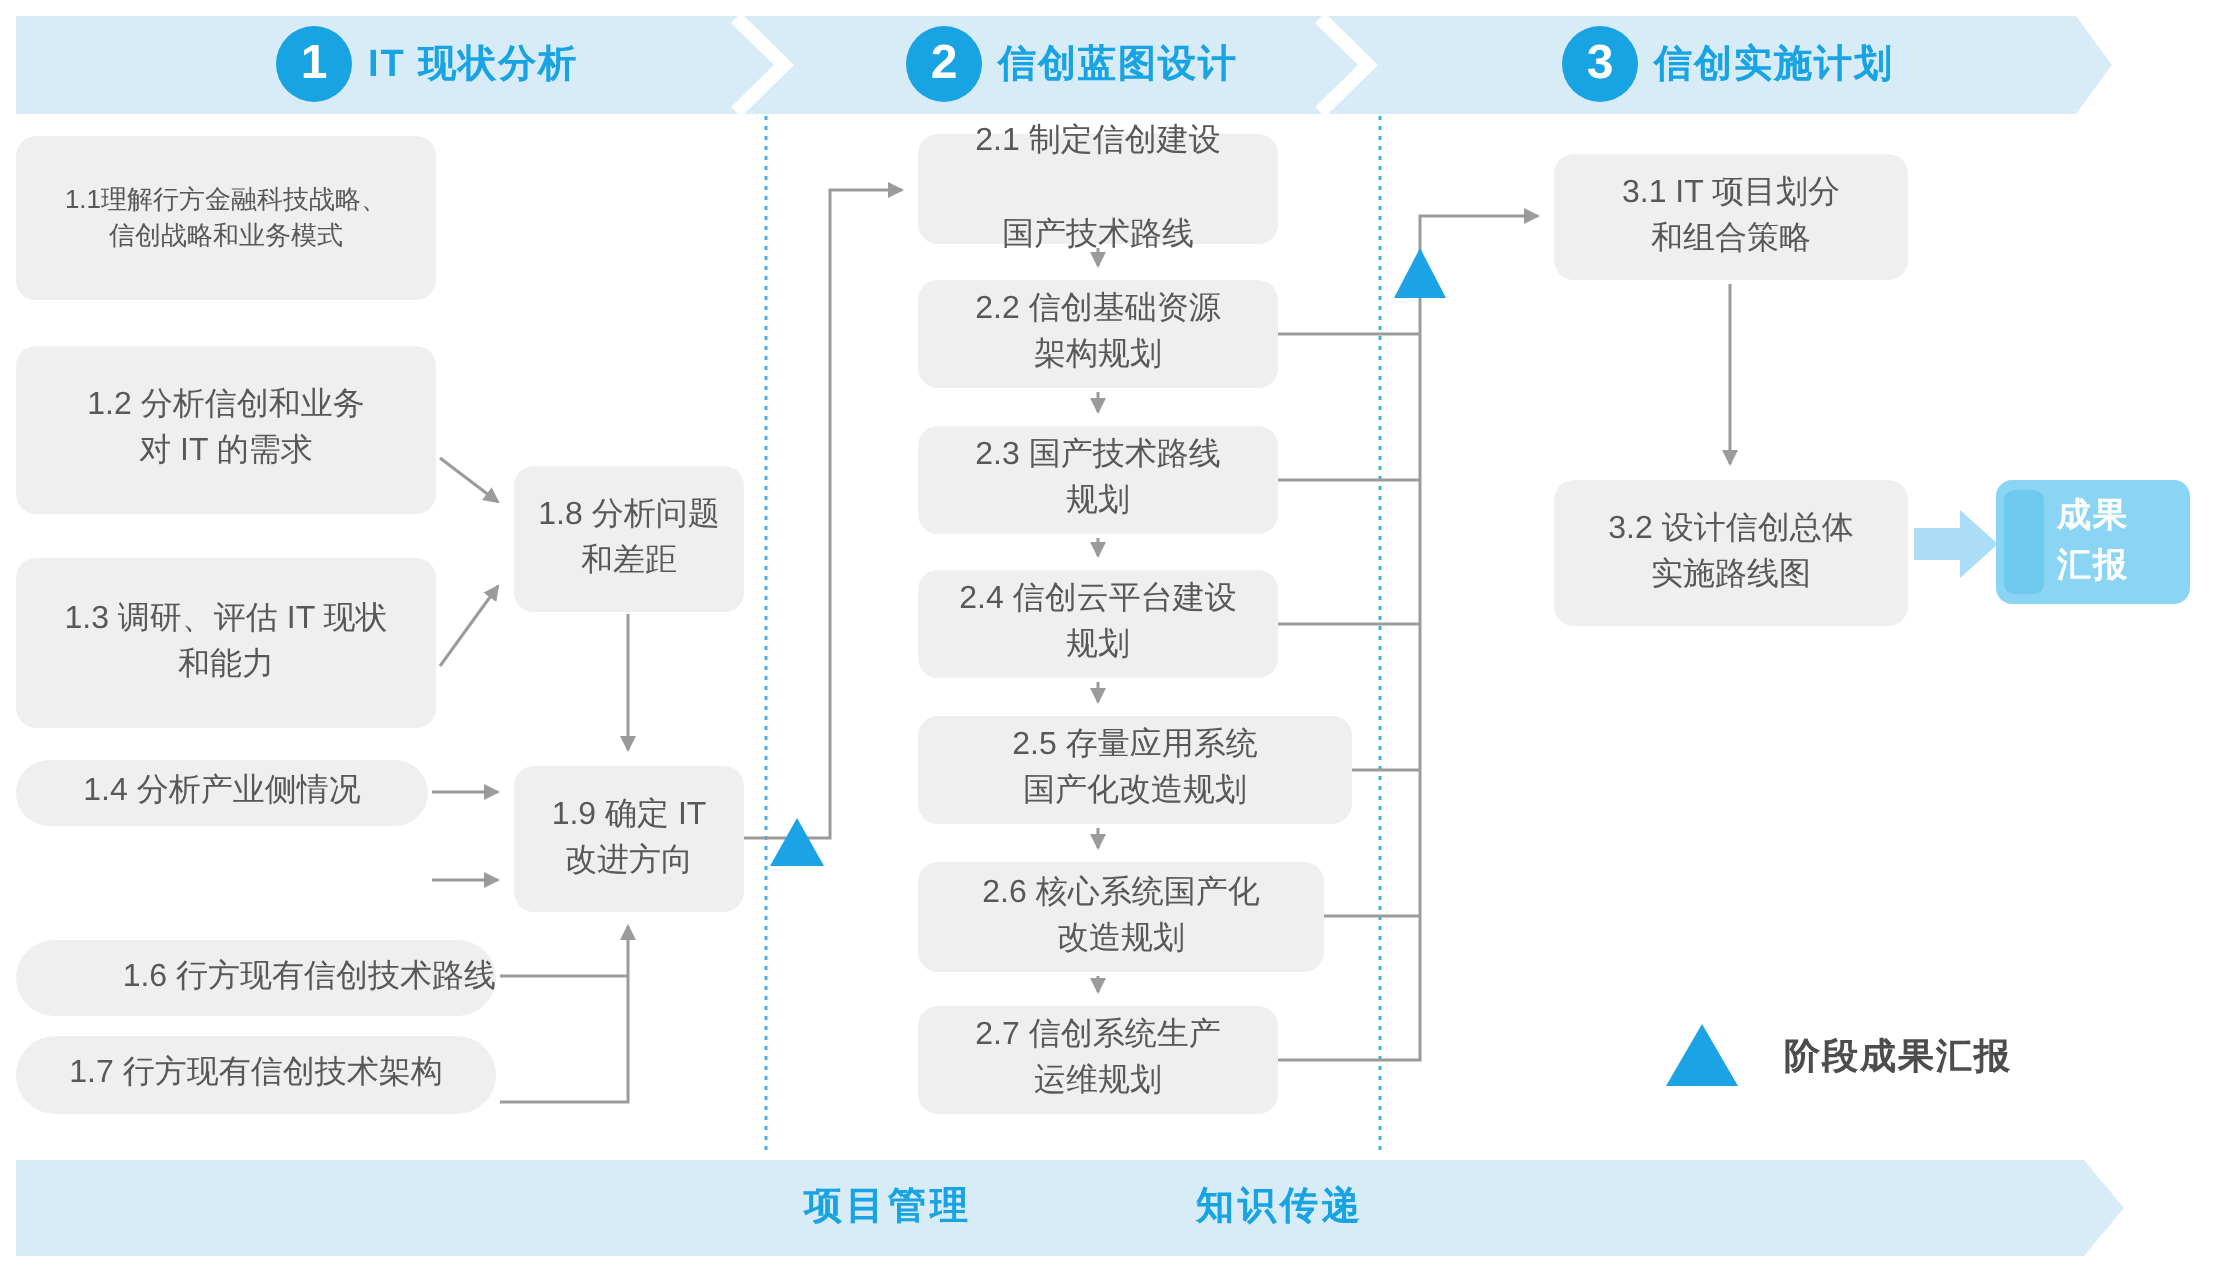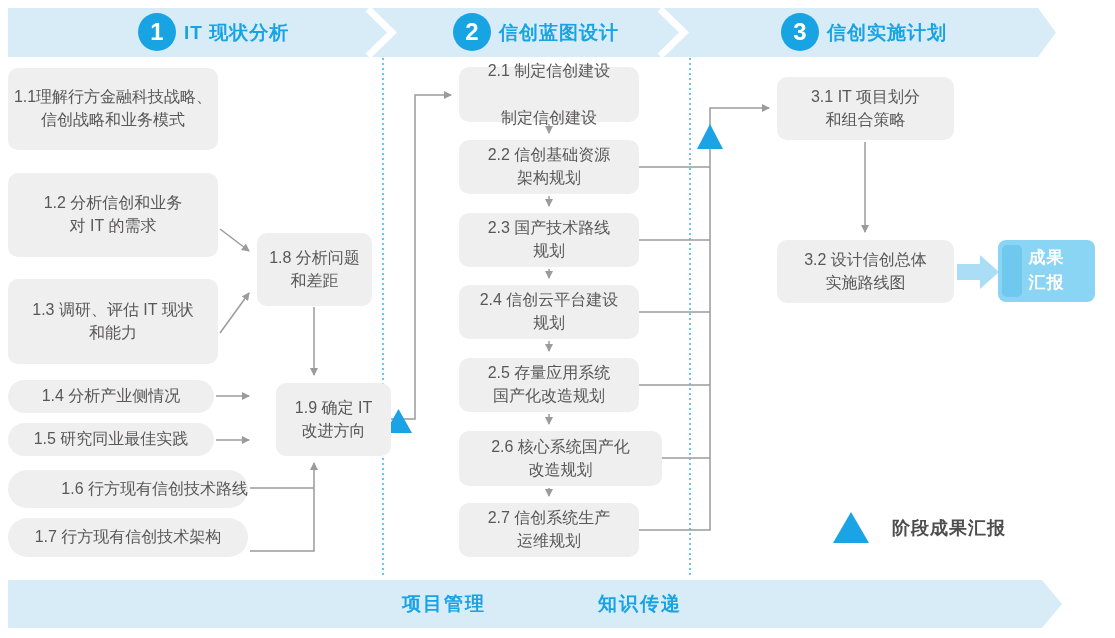--- a/index.html
+++ b/index.html
@@ -108,87 +108,84 @@
   <div class="phase-circle" style="left:453px">
       <span>2</span>
     </div>
   <div class="phase-label" style="left:499px">信创蓝图设计</div>
 
   <div class="phase-circle" style="left:781px">
       <span>3</span>
     </div>
   <div class="phase-label" style="left:827px">信创实施计划</div>
 
-  <div class="gbox" style="left:8px;top:68px;width:210px;height:82px;font-size:16px;">
+  <div class="gbox" style="left:8px;top:68px;width:210px;height:82px;font-size:13px;">
     <span>1.1理解行方金融科技战略、</span>
     <span>信创战略和业务模式</span>
   </div>
   <div class="gbox" style="left:8px;top:173px;width:210px;height:84px;">
     <span>1.2 分析信创和业务</span>
     <span>对 IT 的需求</span>
   </div>
   <div class="gbox" style="left:8px;top:279px;width:210px;height:85px;">
     <span>1.3 调研、评估 IT 现状</span>
     <span>和能力</span>
   </div>
   <div class="gbox pill" style="left:8px;top:380px;width:206px;height:33px;">
     <span>1.4 分析产业侧情况</span>
   </div>
-  <div class="gbox pill" style="left:8px;top:423px;width:206px;height:33px;">
-    <span>1.5 研究同业最佳实践</span>
-  </div>
   <div class="gbox pill" style="left:8px;top:470px;width:240px;height:38px;align-items:flex-end;">
     <span>1.6 行方现有信创技术路线</span>
   </div>
   <div class="gbox pill" style="left:8px;top:518px;width:240px;height:39px;">
     <span>1.7 行方现有信创技术架构</span>
   </div>
   <div class="gbox" style="left:257px;top:233px;width:115px;height:73px;">
     <span>1.8 分析问题</span>
     <span>和差距</span>
   </div>
-  <div class="gbox" style="left:257px;top:383px;width:115px;height:73px;margin-left:19px;">
+  <div class="gbox" style="left:257px;top:383px;width:115px;height:73px;">
     <span>1.9 确定 IT</span>
     <span>改进方向</span>
   </div>
 
   <div class="gbox" style="left:459px;top:67px;width:180px;height:55px;gap:24px;">
     <span>2.1 制定信创建设</span>
-    <span>制定信创建设</span>
+    <span>国产技术路线</span>
   </div>
   <div class="gbox" style="left:459px;top:140px;width:180px;height:54px;">
     <span>2.2 信创基础资源</span>
     <span>架构规划</span>
   </div>
   <div class="gbox" style="left:459px;top:213px;width:180px;height:54px;">
     <span>2.3 国产技术路线</span>
     <span>规划</span>
   </div>
   <div class="gbox" style="left:459px;top:285px;width:180px;height:54px;">
     <span>2.4 信创云平台建设</span>
     <span>规划</span>
   </div>
-  <div class="gbox" style="left:459px;top:358px;width:180px;height:54px;">
+  <div class="gbox" style="left:459px;top:358px;width:217px;height:54px;">
     <span>2.5 存量应用系统</span>
     <span>国产化改造规划</span>
   </div>
   <div class="gbox" style="left:459px;top:431px;width:203px;height:55px;">
     <span>2.6 核心系统国产化</span>
     <span>改造规划</span>
   </div>
   <div class="gbox" style="left:459px;top:503px;width:180px;height:54px;">
     <span>2.7 信创系统生产</span>
     <span>运维规划</span>
   </div>
 
   <div class="gbox" style="left:777px;top:77px;width:177px;height:63px;text-align:center;">
     <span>3.1 IT 项目划分</span>
     <span>和组合策略</span>
   </div>
-  <div class="gbox" style="left:777px;top:240px;width:177px;height:63px;">
+  <div class="gbox" style="left:777px;top:240px;width:177px;height:73px;">
     <span>3.2 设计信创总体</span>
     <span>实施路线图</span>
   </div>
 
   <div class="result-box">
     <div class="result-strip"></div>
     <span>成果</span>
     <span>汇报</span>
   </div>
 

